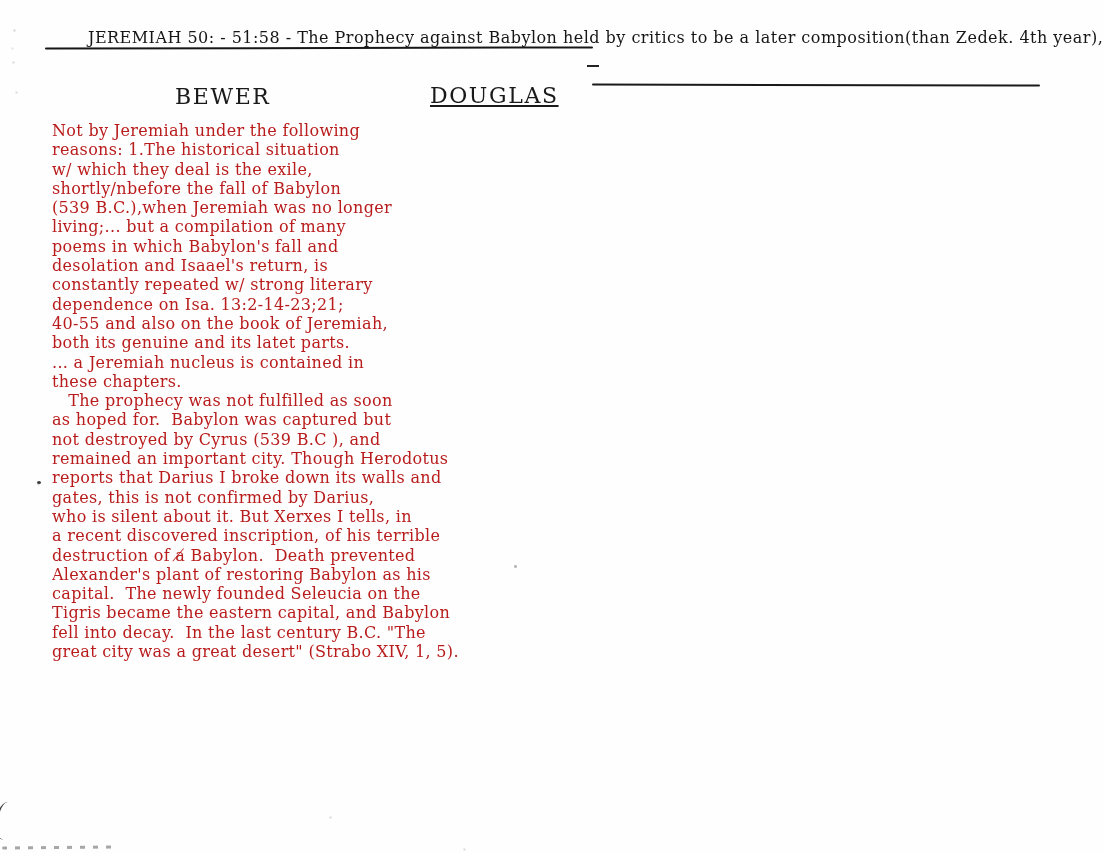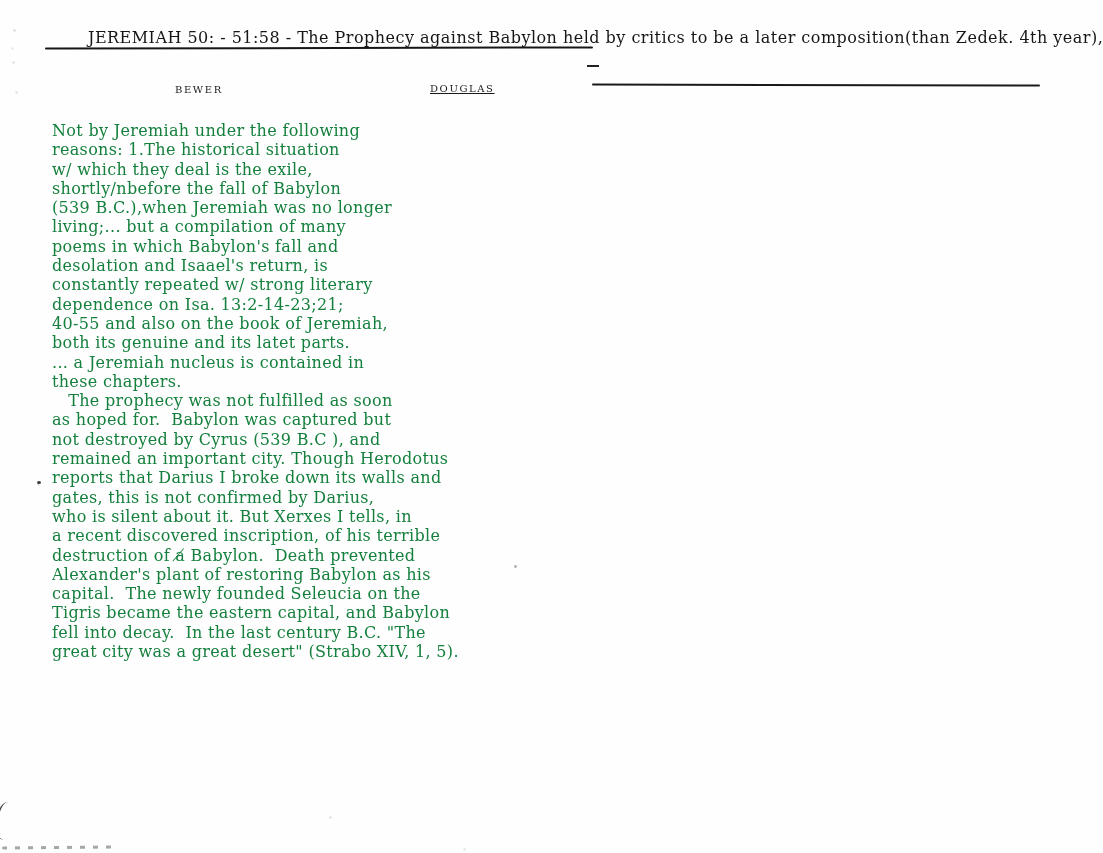--- a/index.html
+++ b/index.html
@@ -48,37 +48,37 @@
     left: 592px;
     top: 84px;
     width: 448px;
     height: 2px;
     background: #1a1a1a;
     transform: rotate(0.12deg);
     border-radius: 1px;
   }
   .col-header {
     position: absolute;
-    font-size: 10px;
+    font-size: 22px;
     letter-spacing: 1.6px;
     color: #1a1a1a;
     white-space: nowrap;
   }
   .col-header.left  { left: 175px; top: 84px; }
   .col-header.right { left: 430px; top: 83px; text-decoration: underline; }
   .body-text {
     position: absolute;
     left: 52px;
     top: 121px;
     width: 480px;
     font-size: 16px;
     line-height: 19.3px;
     letter-spacing: 0.02em;
     white-space: pre-wrap;
-    color: #15803d;
+    color: #b91c1c;
   }
   .margin-dot {
     position: absolute;
     left: 37px;
     top: 481px;
     width: 4px;
     height: 3px;
     background: #3a3a3a;
     border-radius: 50%;
   }

